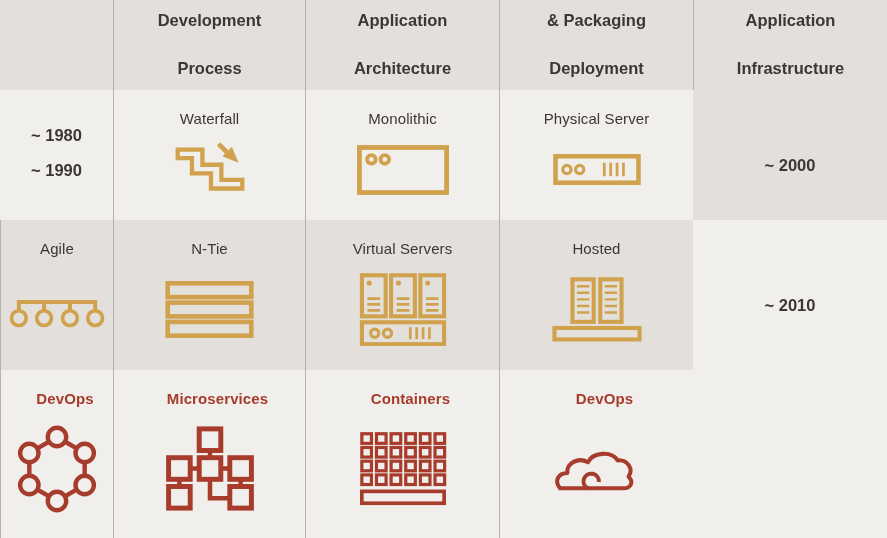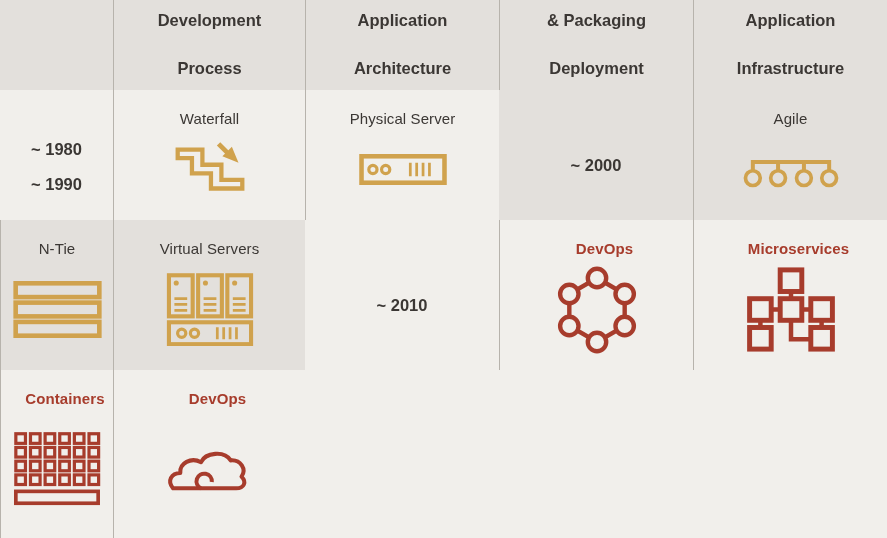--- a/index.html
+++ b/index.html
@@ -12,21 +12,21 @@
     overflow:hidden;
   }
   .cell{box-sizing:border-box;}
   .bg-dark{background:var(--header-bg,#e3e0dc);}
   .bg-light{background:var(--row-alt-bg,#f1efeb);}
   .bl{border-left:1px solid var(--divider,#b7b3ac);}
   .hcell{display:flex;flex-direction:column;align-items:center;justify-content:center;
          font-weight:700;font-size:16.5px;line-height:1.45;text-align:center;color:var(--text);gap:24px;}
   .ycell{display:flex;flex-direction:column;align-items:center;}
   .ycell .yr{font-weight:700;font-size:16.5px;color:var(--text);}
-  .y-row1{justify-content:flex-end;padding:21px 0 26px;gap:16px;}
+  .y-row1{justify-content:center;padding:21px 0 26px;gap:16px;}
   .y-top{justify-content:center;padding-top:21px;}
   .dcell{display:flex;flex-direction:column;align-items:center;padding-top:20px;}
   .dlabel{font-size:15px;font-weight:400;color:var(--text);letter-spacing:.1px;}
   .red .dlabel{color:var(--red,#a73c2c);font-weight:700;padding-left:16px;}
   .iconwrap{flex:1;display:flex;align-items:center;justify-content:center;width:100%;padding-bottom:8px;}
   .gold-ic{color:var(--gold,#d0a24d);}
   .red-ic{color:var(--red,#a73c2c);}
   svg{display:block;}
   svg .st{fill:none;stroke:currentColor;}
   svg .fl{fill:currentColor;stroke:none;}
@@ -64,20 +64,30 @@
     <div class="dlabel">Waterfall</div>
     <div class="iconwrap gold-ic">
       <svg width="76" height="59" viewBox="0 0 80 62">
         <path class="st" stroke-width="4.5" d="M6 10 H32 V26 H52 V42 H74 V51 H41 V35 H21 V19 H6 Z"></path>
         <path class="st" stroke-width="5" d="M49 4 L59 14"></path>
         <polygon class="fl" points="70,24 63,7 53,17"></polygon>
       </svg>
     </div>
   </div>
 
+  <div class="cell bg-light bl dcell">
+    <div class="dlabel">Monolithic</div>
+    <div class="iconwrap gold-ic">
+      <svg width="92" height="50" viewBox="0 0 96 52">
+        <rect class="st" stroke-width="5" x="2.5" y="2.5" width="91" height="47"></rect>
+        <circle class="st" stroke-width="4" cx="15" cy="15" r="4.5"></circle>
+        <circle class="st" stroke-width="4" cx="29" cy="15" r="4.5"></circle>
+      </svg>
+    </div>
+  </div>
 
   <div class="cell bg-light bl dcell">
     <div class="dlabel">Physical Server</div>
     <div class="iconwrap gold-ic">
       <svg width="88" height="31" viewBox="0 0 96 34">
         <rect class="st" stroke-width="5" x="2.5" y="2.5" width="91" height="29"></rect>
         <circle class="st" stroke-width="3.5" cx="15" cy="17" r="4.5"></circle>
         <circle class="st" stroke-width="3.5" cx="29" cy="17" r="4.5"></circle>
         <path class="st" stroke-width="3" d="M56 9.5 V24.5 M63 9.5 V24.5 M70 9.5 V24.5 M77 9.5 V24.5"></path>
       </svg>
@@ -127,20 +137,32 @@
         <circle class="fl" cx="75" cy="11" r="2.8"></circle>
         <path class="st" stroke-width="3" d="M73 28 H87 M73 34.5 H87 M73 41 H87"></path>
         <rect class="st" stroke-width="4.5" x="3" y="54" width="90" height="24"></rect>
         <circle class="st" stroke-width="3.5" cx="17" cy="66" r="4.5"></circle>
         <circle class="st" stroke-width="3.5" cx="31" cy="66" r="4.5"></circle>
         <path class="st" stroke-width="3" d="M56 59.5 V72.5 M63 59.5 V72.5 M70 59.5 V72.5 M77 59.5 V72.5"></path>
       </svg>
     </div>
   </div>
 
+  <div class="cell bg-dark bl dcell">
+    <div class="dlabel">Hosted</div>
+    <div class="iconwrap gold-ic">
+      <svg width="90" height="66" viewBox="0 0 110 80">
+        <rect class="st" stroke-width="5" x="25" y="2.5" width="26" height="52"></rect>
+        <path class="st" stroke-width="3" d="M30.5 11 H45.5 M30.5 19 H45.5 M30.5 27 H45.5 M30.5 35 H45.5 M30.5 43 H45.5"></path>
+        <rect class="st" stroke-width="5" x="59" y="2.5" width="26" height="52"></rect>
+        <path class="st" stroke-width="3" d="M64.5 11 H79.5 M64.5 19 H79.5 M64.5 27 H79.5 M64.5 35 H79.5 M64.5 43 H79.5"></path>
+        <rect class="st" stroke-width="5" x="3" y="62" width="104" height="14"></rect>
+      </svg>
+    </div>
+  </div>
 
   <div class="cell bg-light ycell y-top">
     <span class="yr">~ 2010</span>
   </div>
 
   <div class="cell bg-light bl dcell red">
     <div class="dlabel">DevOps</div>
     <div class="iconwrap red-ic">
       <svg width="80" height="90" viewBox="0 0 100 112">
         <polygon class="st" stroke-width="5.5" points="50,16 84.6,36 84.6,76 50,96 15.4,76 15.4,36"></polygon>

